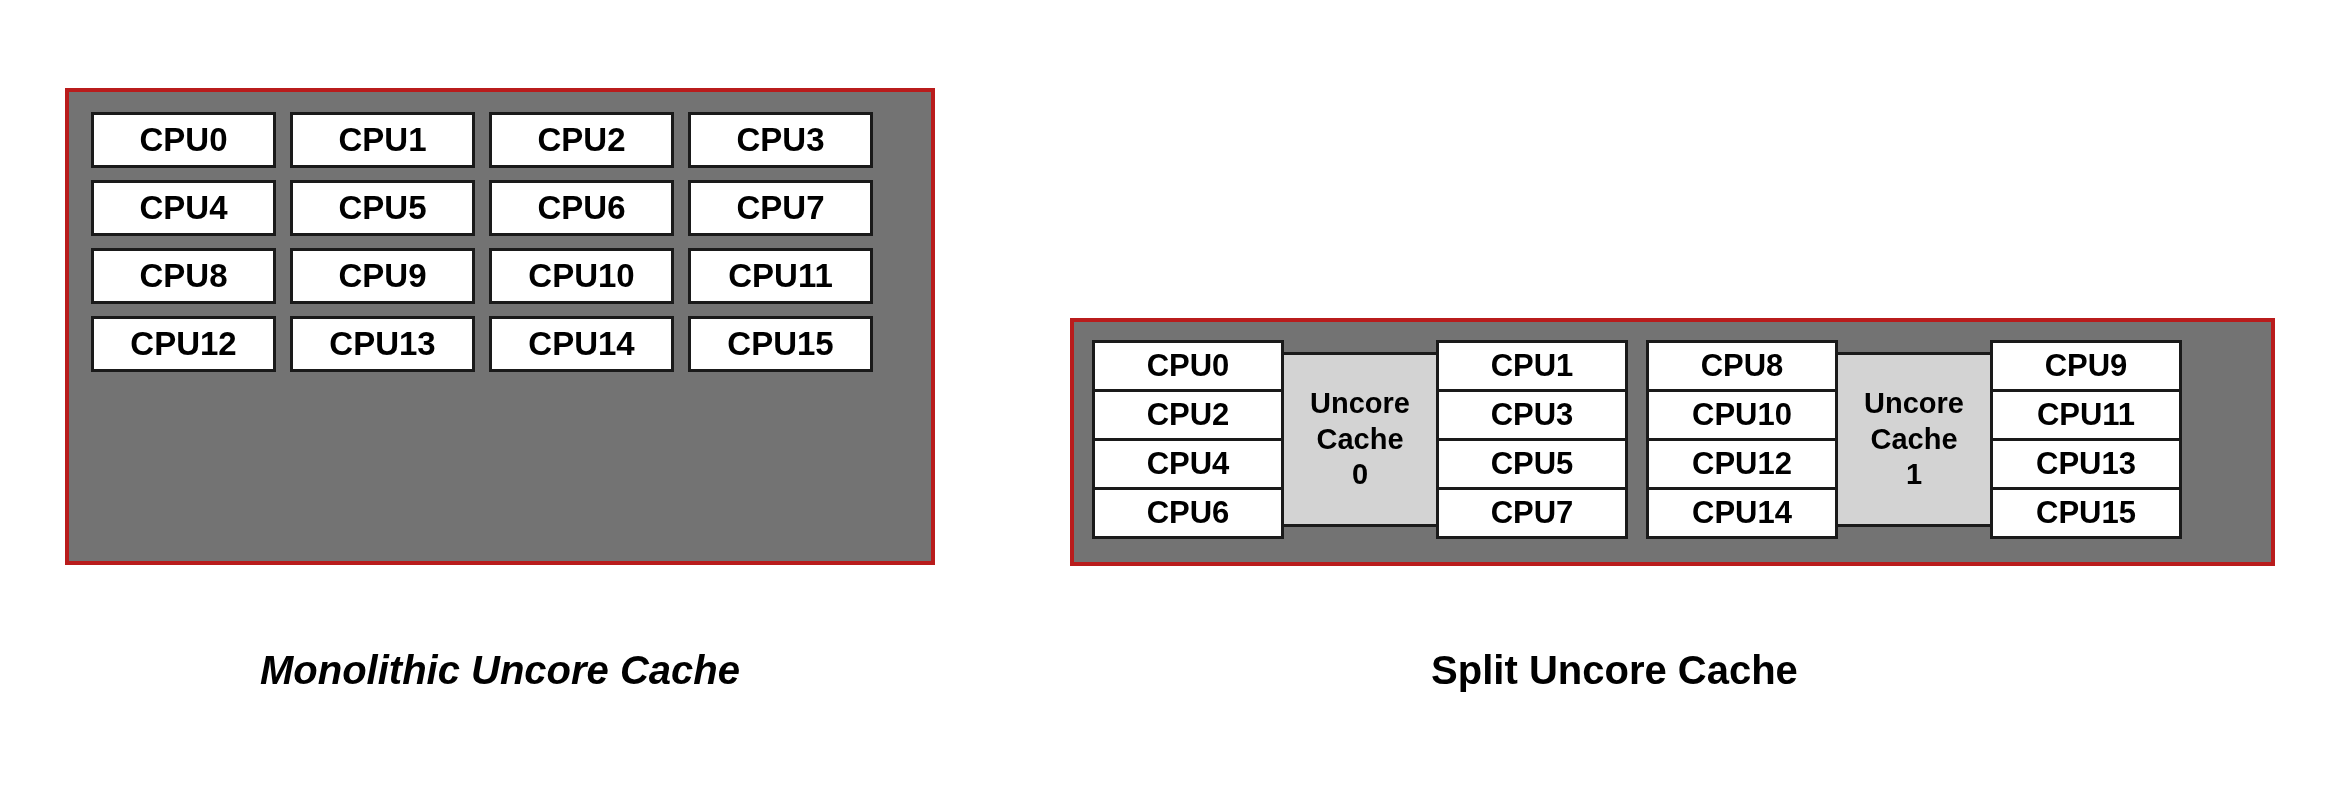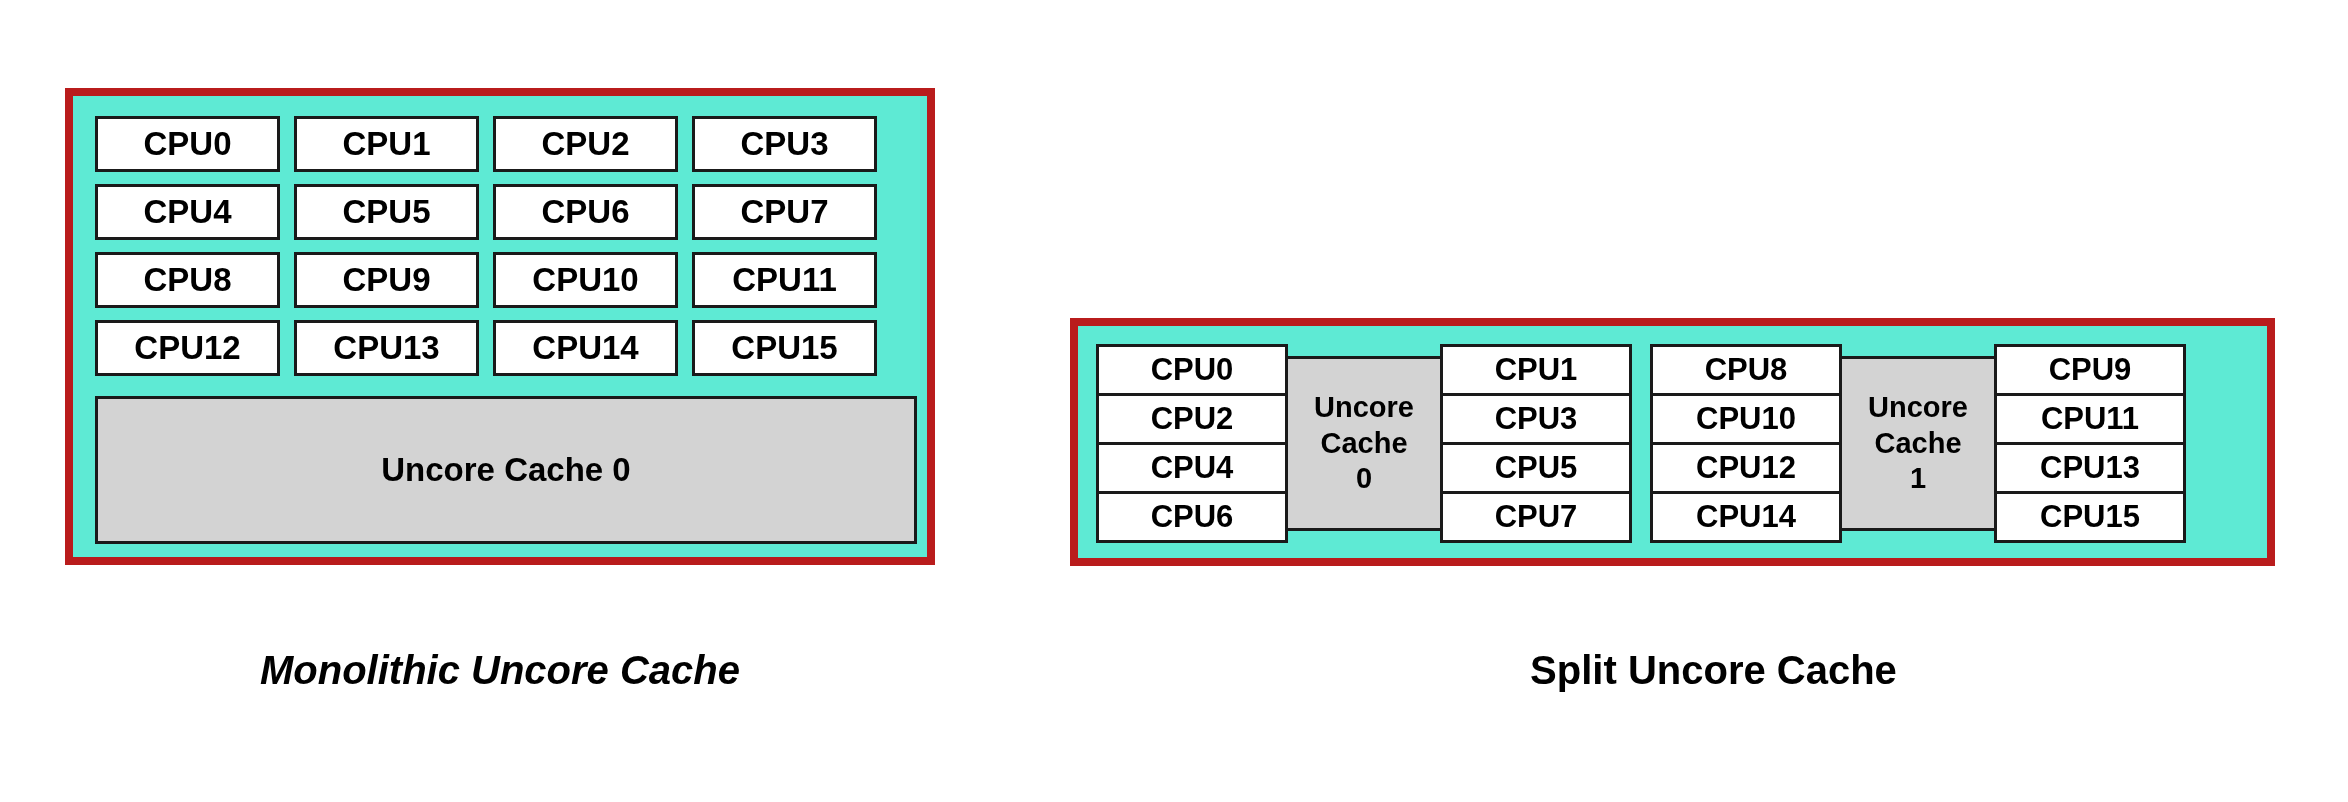--- a/index.html
+++ b/index.html
@@ -12,22 +12,22 @@
     height: 802px;
     position: relative;
     font-family: "Liberation Sans", sans-serif;
     overflow: hidden;
   }
 
   
   .outer-frame {
     position: absolute;
     box-sizing: border-box;
-    border: 8px solid #b91c1c;
-    background: #5eead4;
+    border: 4px solid #b91c1c;
+    background: #737373;
   }
 
   .cpu-box {
     box-sizing: border-box;
     border: 3px solid #1a1a1a;
     background: #ffffff;
     display: flex;
     align-items: center;
     justify-content: center;
     font-weight: bold;
@@ -135,21 +135,21 @@
 
   .cluster .cache-box {
     width: 158px;
     margin: 12px -3px;
     font-size: 29px;
     line-height: 1.22;
     flex-direction: column;
   }
 
   #caption-split {
-    left: 1111px;
+    left: 1012px;
     top: 648px;
     width: 1205px;
   }
 </style>
 </head>
 <body>
 
 <div class="outer-frame" id="monolithic-frame">
 
   <div id="monolithic-cpu-grid">
@@ -164,21 +164,20 @@
     <div class="cpu-box">CPU8</div>
     <div class="cpu-box">CPU9</div>
     <div class="cpu-box">CPU10</div>
     <div class="cpu-box">CPU11</div>
     <div class="cpu-box">CPU12</div>
     <div class="cpu-box">CPU13</div>
     <div class="cpu-box">CPU14</div>
     <div class="cpu-box">CPU15</div>
   </div>
 
-  <div class="cache-box" id="monolithic-cache">Uncore Cache 0</div>
 </div>
 
 <div class="caption" id="caption-monolithic">Monolithic Uncore Cache</div>
 
 <div class="outer-frame" id="split-frame">
 
   <div id="split-clusters">
 
     <div class="cluster">
       <div class="cpu-column">

